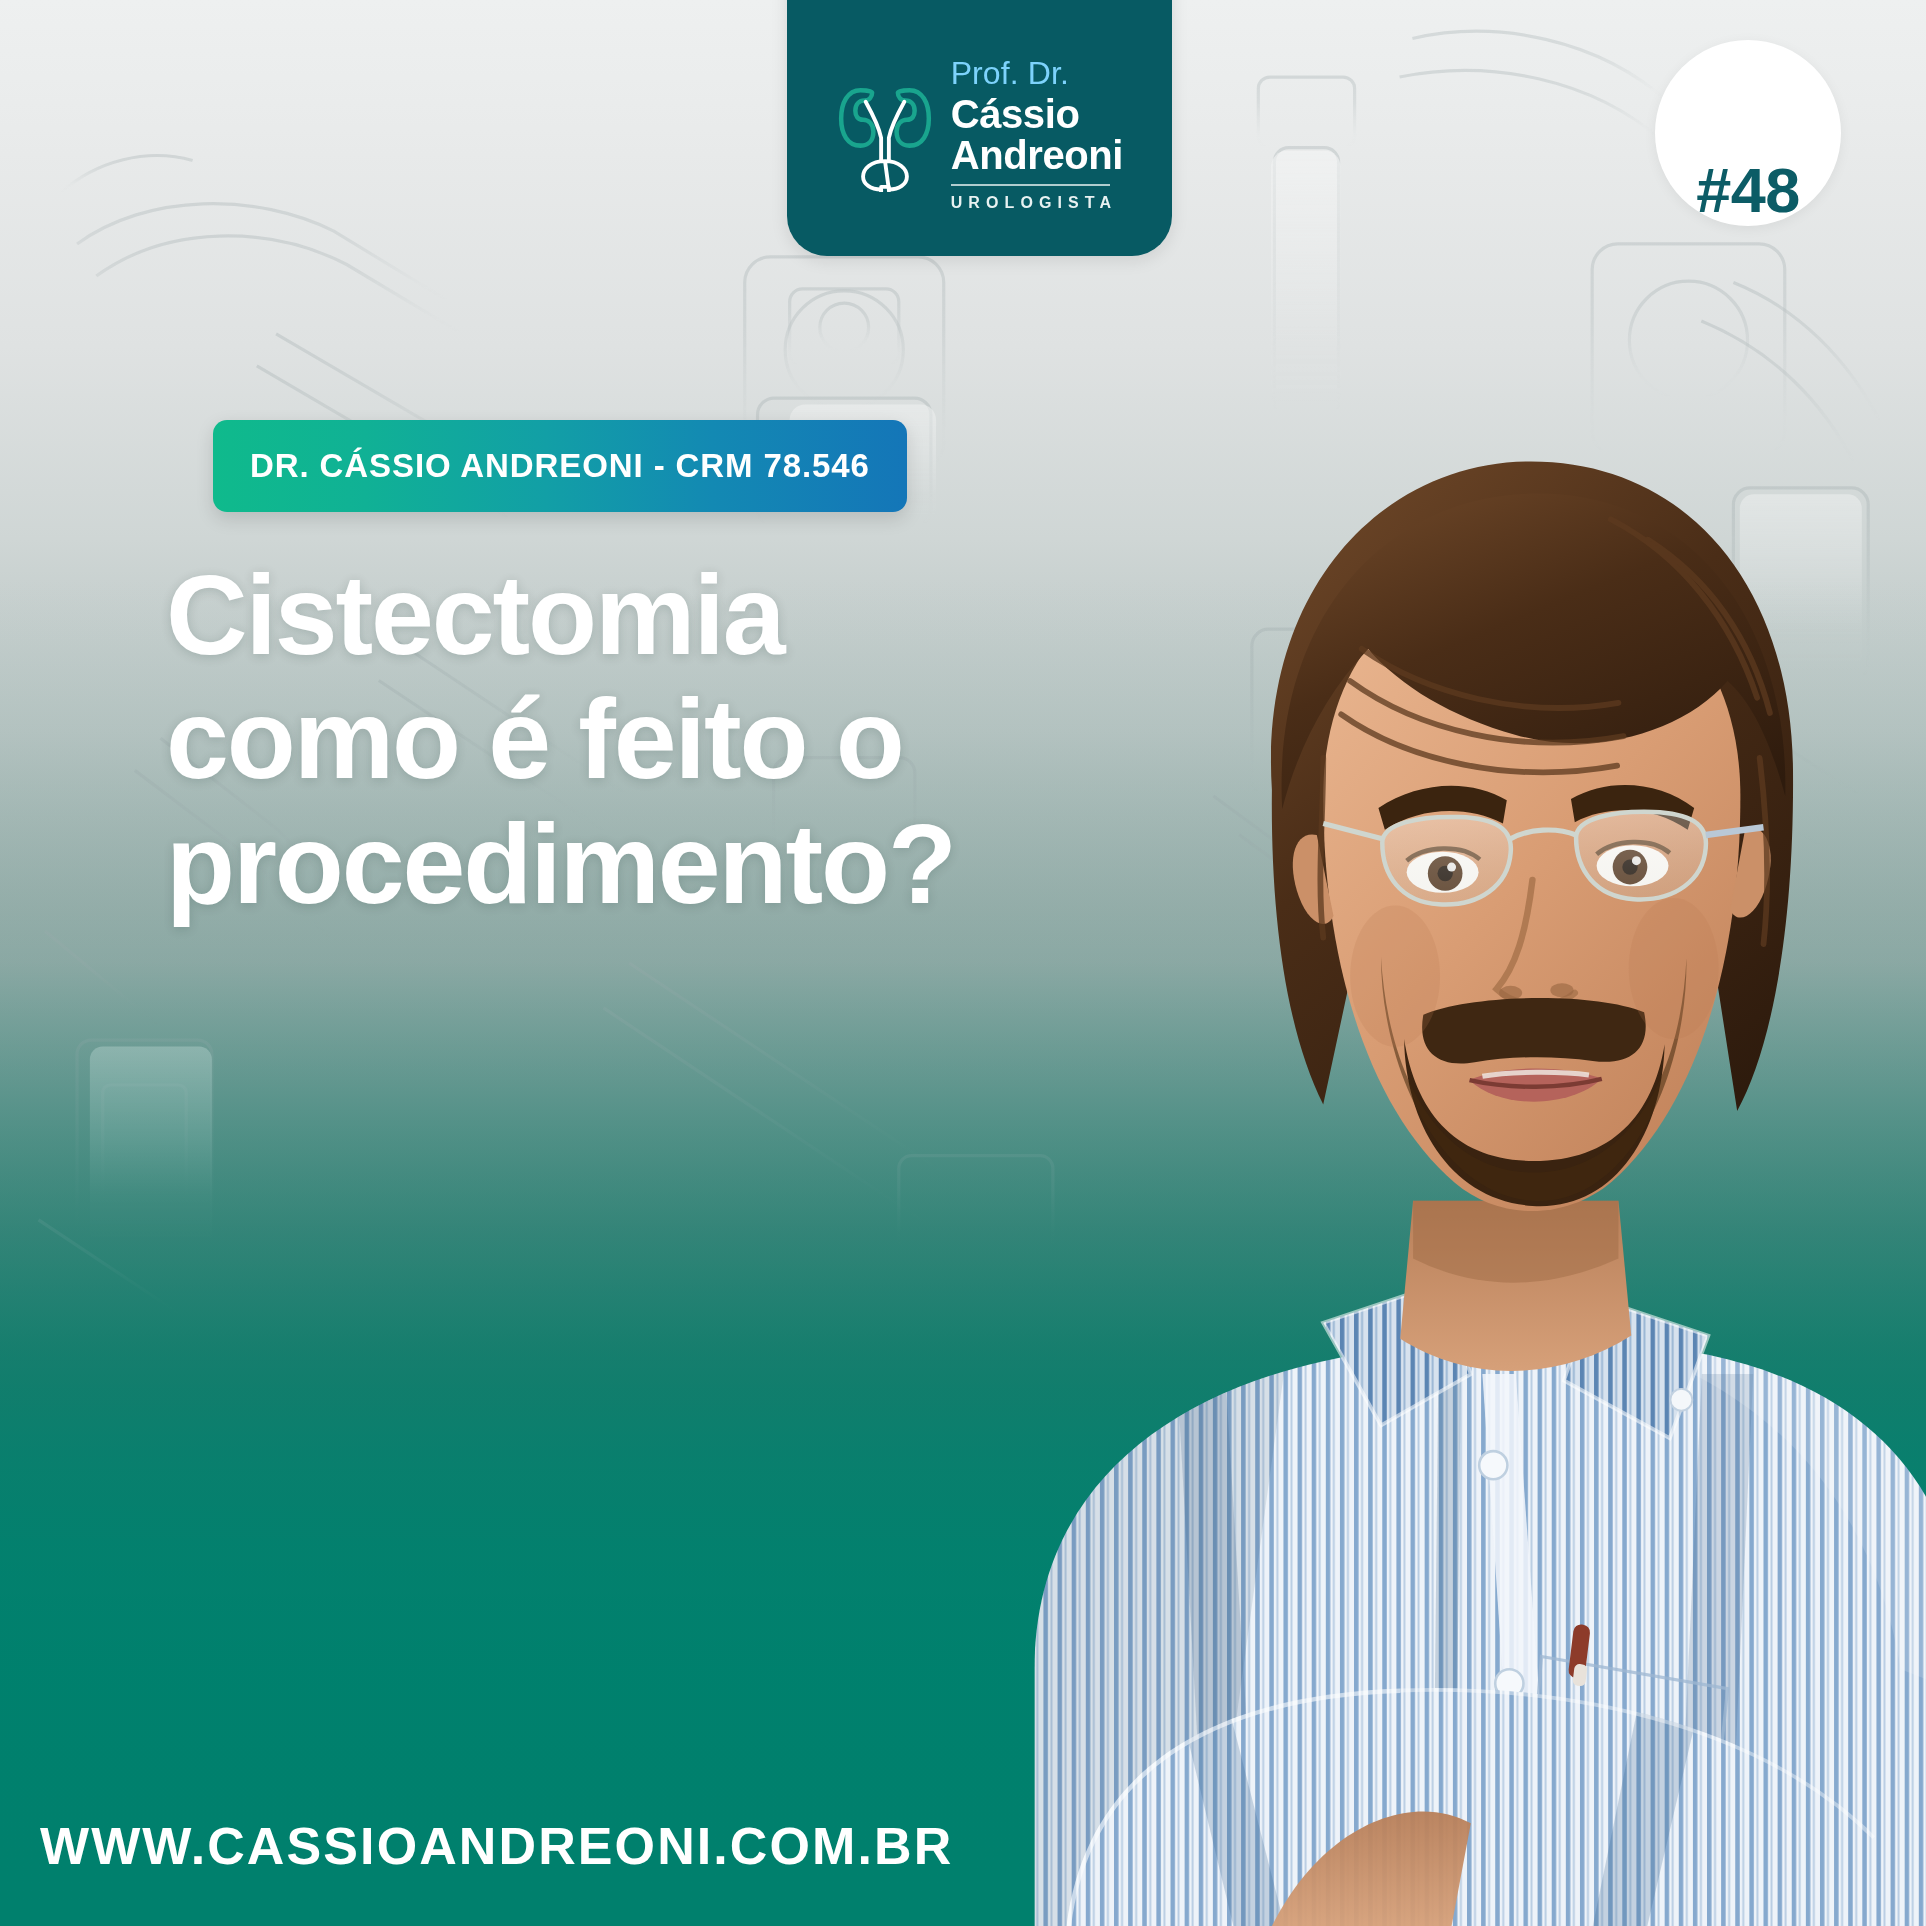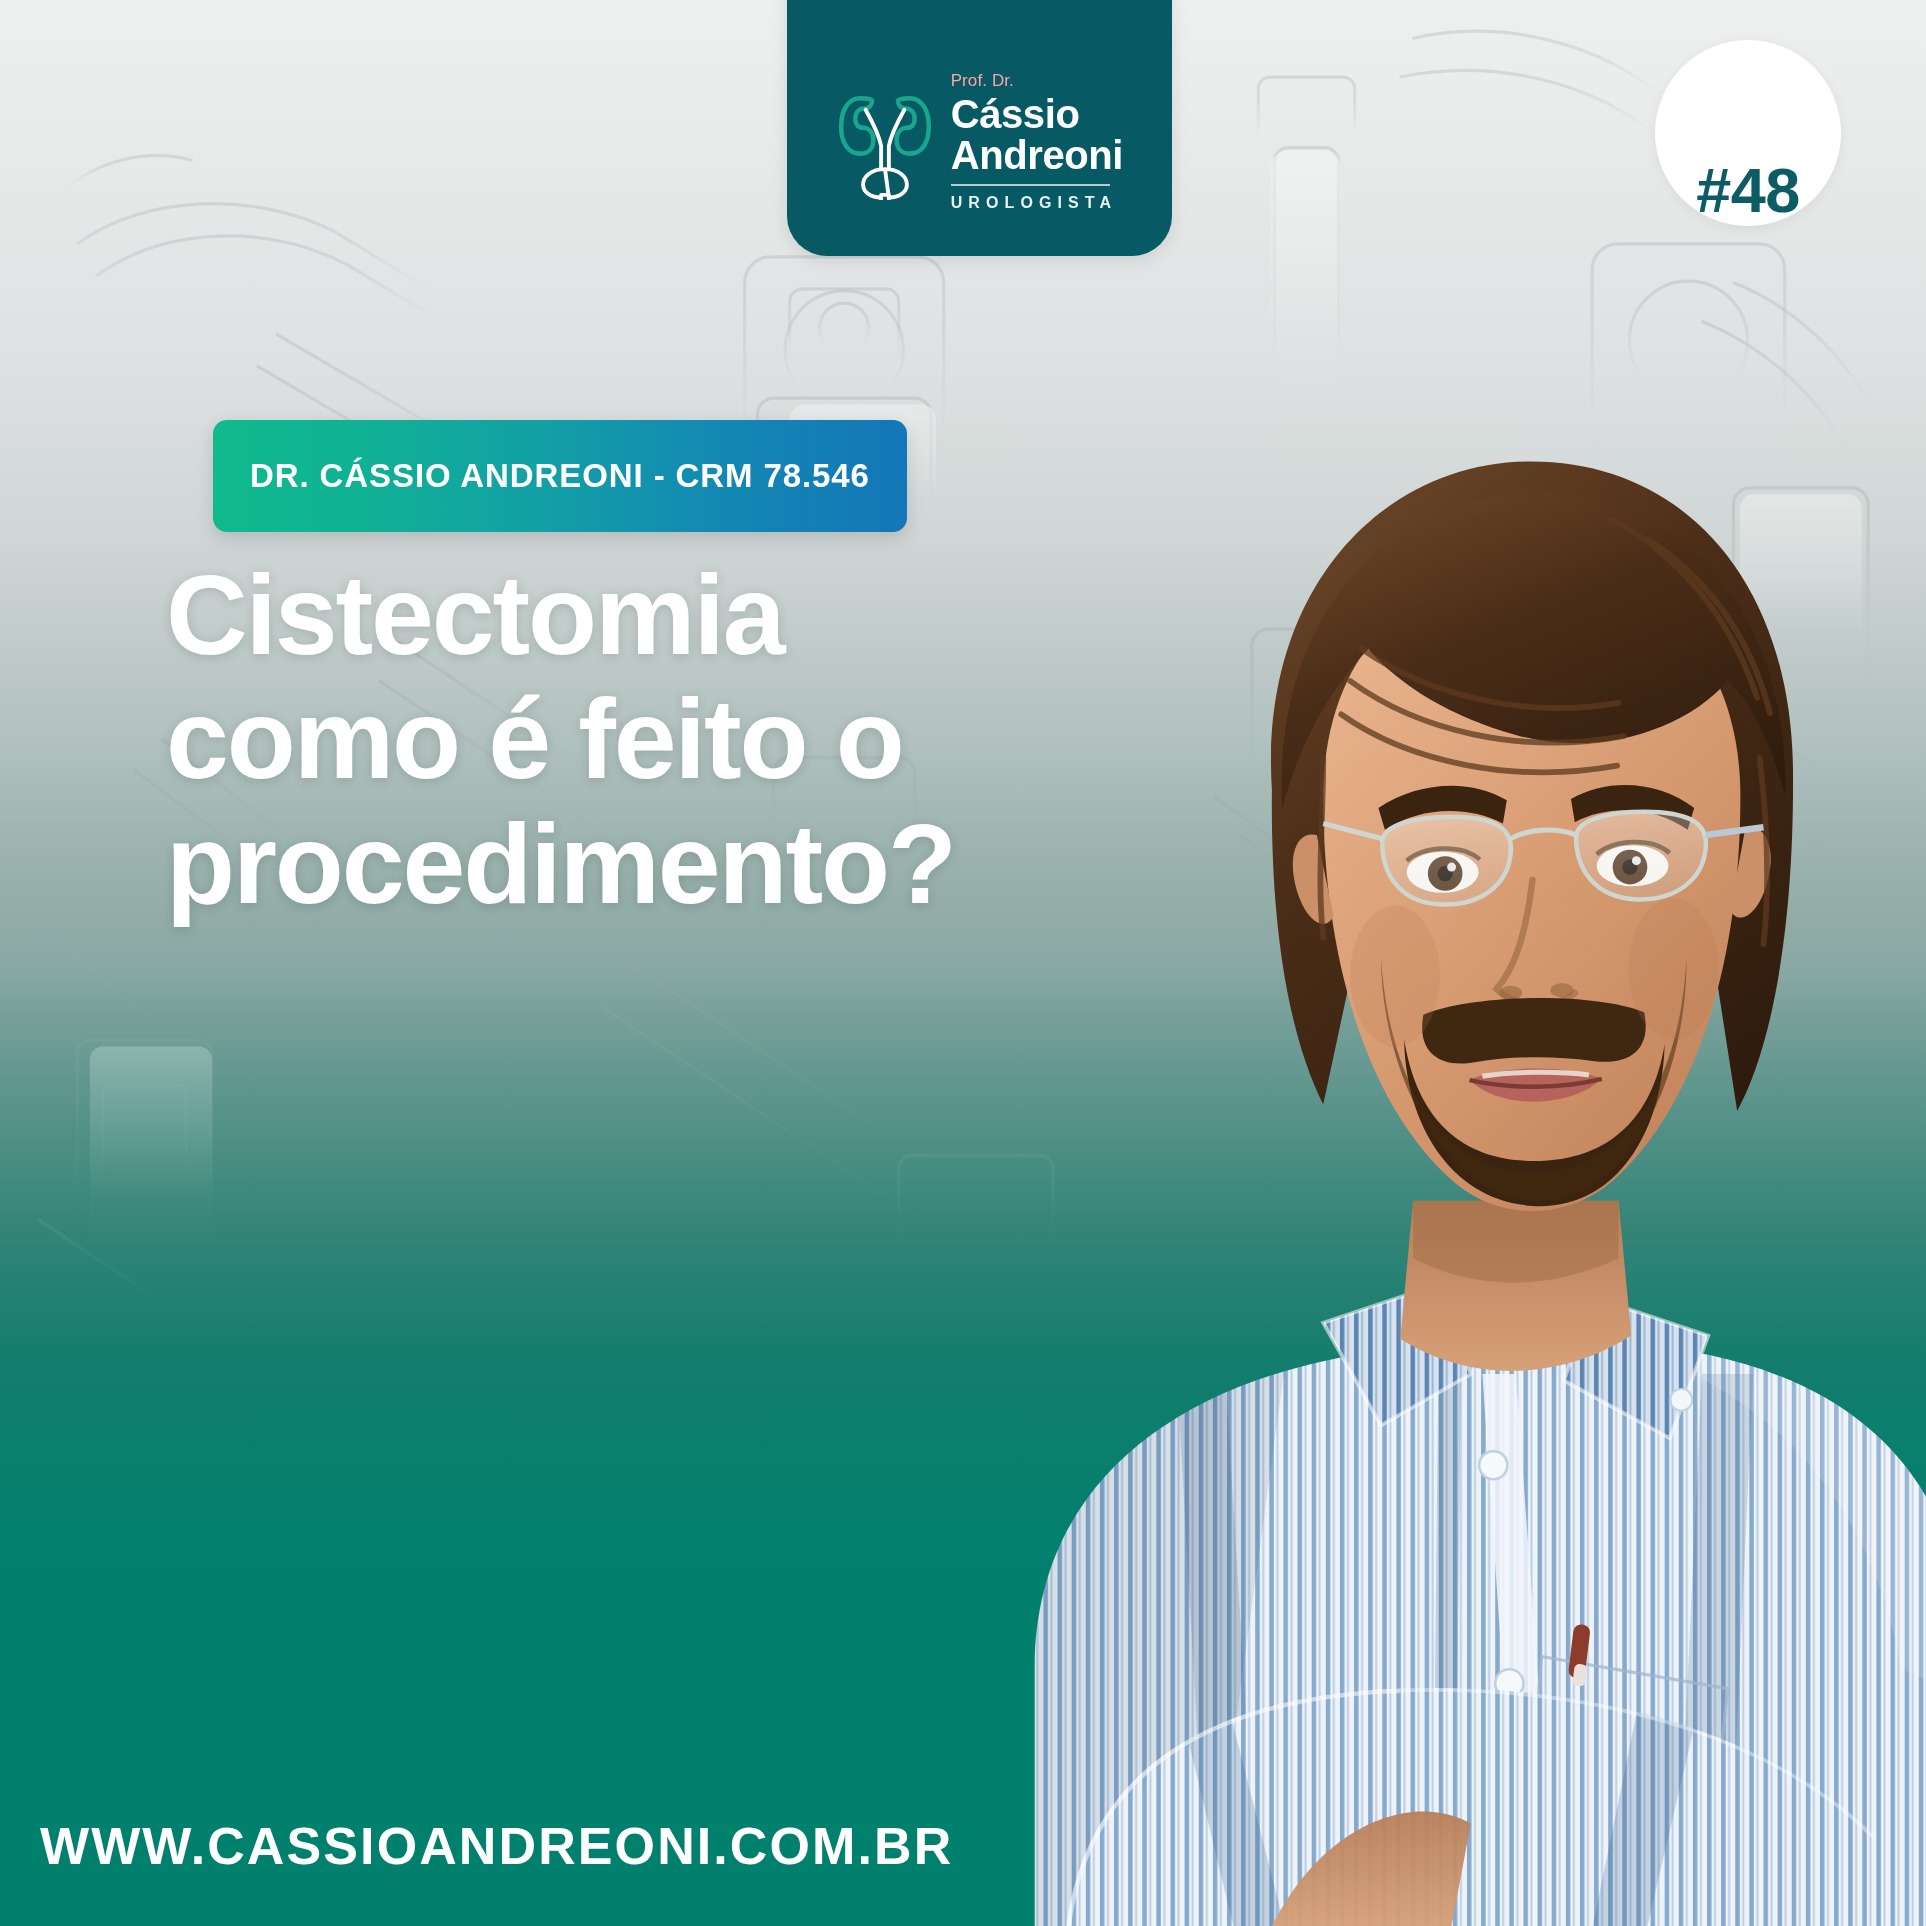--- a/index.html
+++ b/index.html
@@ -56,21 +56,21 @@
     border-radius:0 0 40px 40px;
     display:flex; align-items:flex-end; justify-content:center;
     padding-bottom:44px;
     box-shadow:0 3.9px 16.7px rgba(0,0,0,.10);
     z-index:6;
   }
   .logo-inner{ display:flex; align-items:center; gap:16.7px; }
   .logo-mark{ width:98px; height:116px; flex:0 0 auto; }
   .logo-text{ display:flex; flex-direction:column; align-items:flex-start; }
   .logo-prof{
-    color:#fca5a5; font-size:17px; font-weight:400;
+    color:#7dd3fc; font-size:32px; font-weight:400;
     letter-spacing:0.1px; line-height:1; margin-bottom:5.1px;
   }
   .logo-name{
     color:#ffffff; font-size:40px; font-weight:700;
     line-height:1.02; letter-spacing:-0.4px;
   }
   .logo-rule{
     width:159px; height:1.9px; background:#cfe2e2;
     margin:9px 0 7.7px 0; opacity:.85;
   }
@@ -99,21 +99,21 @@
     right:-39px; bottom:0;
     width:1091px; height:1579px;
     z-index:4;
   }
   .portrait svg{ width:100%; height:100%; display:block; }
 
   
   .credential-pill{
     position:absolute;
     left:213px; top:420px;
-    height:112px;
+    height:92px;
     padding:17px 37px;
     display:flex; align-items:center;
     border-radius:14px;
     background:linear-gradient(90deg,#0FBA8C 0%,#10B195 22%,#129FA6 48%,#1389B3 72%,#1476B8 100%);
     box-shadow:0 6.4px 18px rgba(0,0,0,.13);
     z-index:8;
   }
   .credential-pill span{
     color:#ffffff; font-size:33px; font-weight:700;
     letter-spacing:0.9px; white-space:nowrap;

